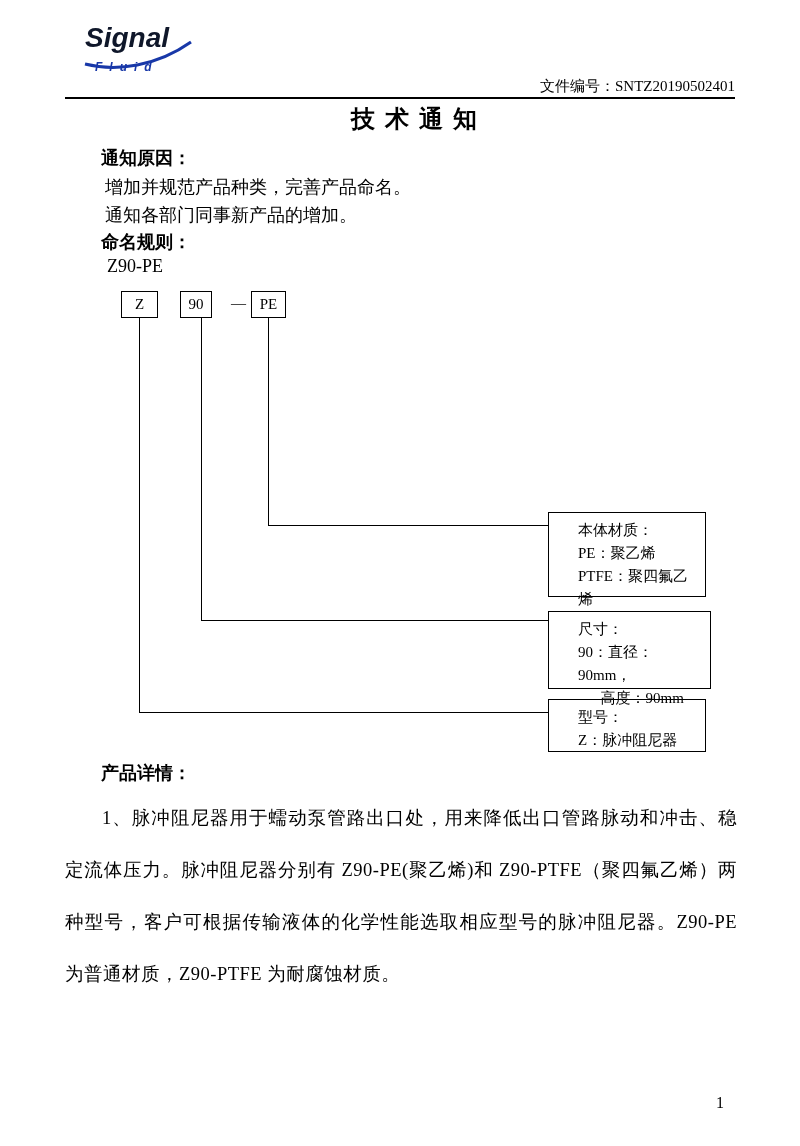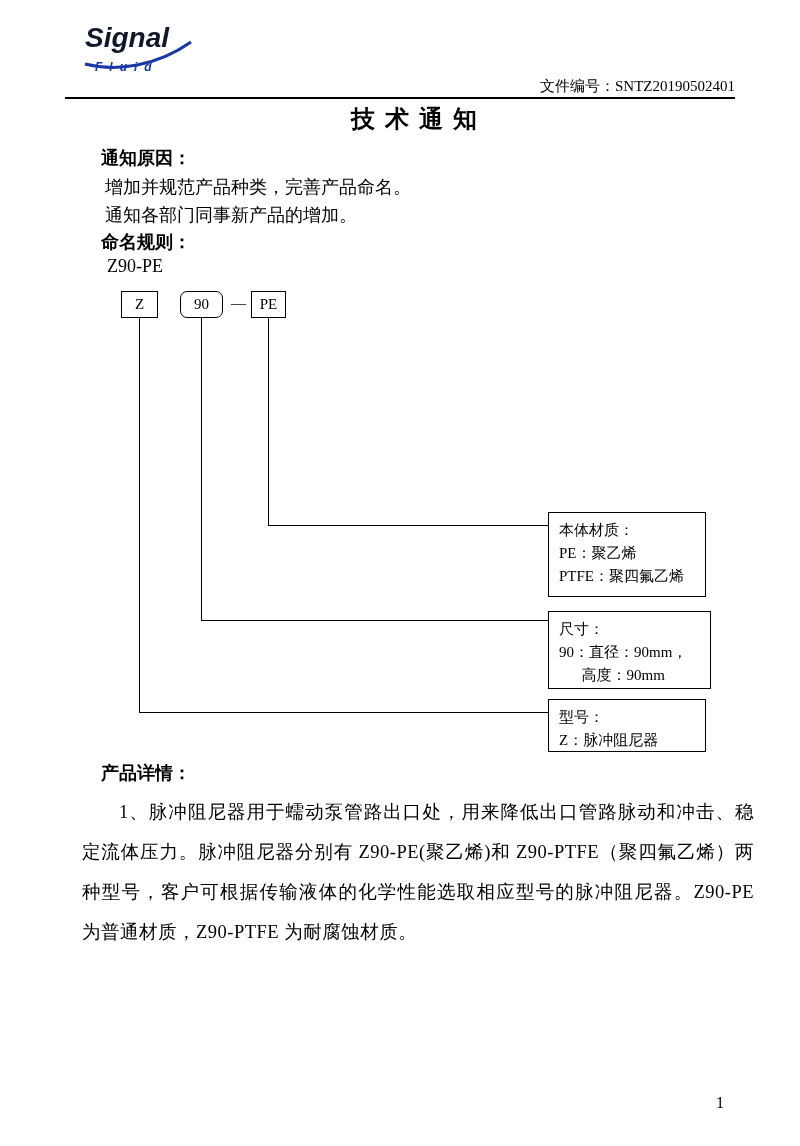--- a/index.html
+++ b/index.html
@@ -49,47 +49,47 @@
   .reason-line-2{top:203px;}
   .naming-heading{top:230px;}
   .model-code{position:absolute;left:107px;top:256px;font-size:18px;font-family:Liberation Serif, serif;}
   
   .code-box{
     position:absolute;top:291px;height:27px;
     border:1px solid #000;box-sizing:border-box;
     font-size:15px;text-align:center;line-height:25px;
   }
   .box-z{left:121px;width:37px;}
-  .box-90{left:180px;width:43px;border-radius:7px;}
+  .box-90{left:180px;width:32px;}
   .code-dash{
     position:absolute;left:225px;top:291px;width:27px;height:27px;
     font-size:15px;text-align:center;line-height:25px;
   }
   .box-pe{left:251px;width:35px;}
   .cline{position:absolute;background:#000;}
   .v-line-pe{left:268px;top:318px;width:1px;height:207px;}
   .v-line-90{left:201px;top:318px;width:1px;height:302px;}
   .v-line-z{left:139px;top:318px;width:1px;height:394px;}
   .h-line-pe{left:268px;top:525px;width:280px;height:1px;}
   .h-line-90{left:201px;top:620px;width:347px;height:1px;}
   .h-line-z{left:139px;top:712px;width:409px;height:1px;}
   .callout{
     position:absolute;left:548px;border:1px solid #000;box-sizing:border-box;
     padding:6px 10px;font-size:15px;
   }
-  .callout-line{line-height:23px;white-space:pre-wrap;}
+  .callout-line{line-height:23px;white-space:pre-wrap;margin-left:19px;}
   .callout-material{top:512px;width:158px;height:85px;}
   .callout-size{top:611px;width:163px;height:78px;}
   .callout-model{top:699px;width:158px;height:53px;}
   
   .details-heading{top:761px;}
   .details-paragraph{
     position:absolute;left:65px;top:792px;width:672px;
-    font-size:18.5px;line-height:40px;
-    text-align:justify;text-indent:2em;letter-spacing:0.5px;margin-left:17px;
+    font-size:18.5px;line-height:52px;
+    text-align:justify;text-indent:2em;letter-spacing:0.5px;
   }
   .page-number{
     position:absolute;right:76px;top:1094px;font-size:16px;
   }
 </style>
 </head>
 <body>
 
 <div class="page">
 

